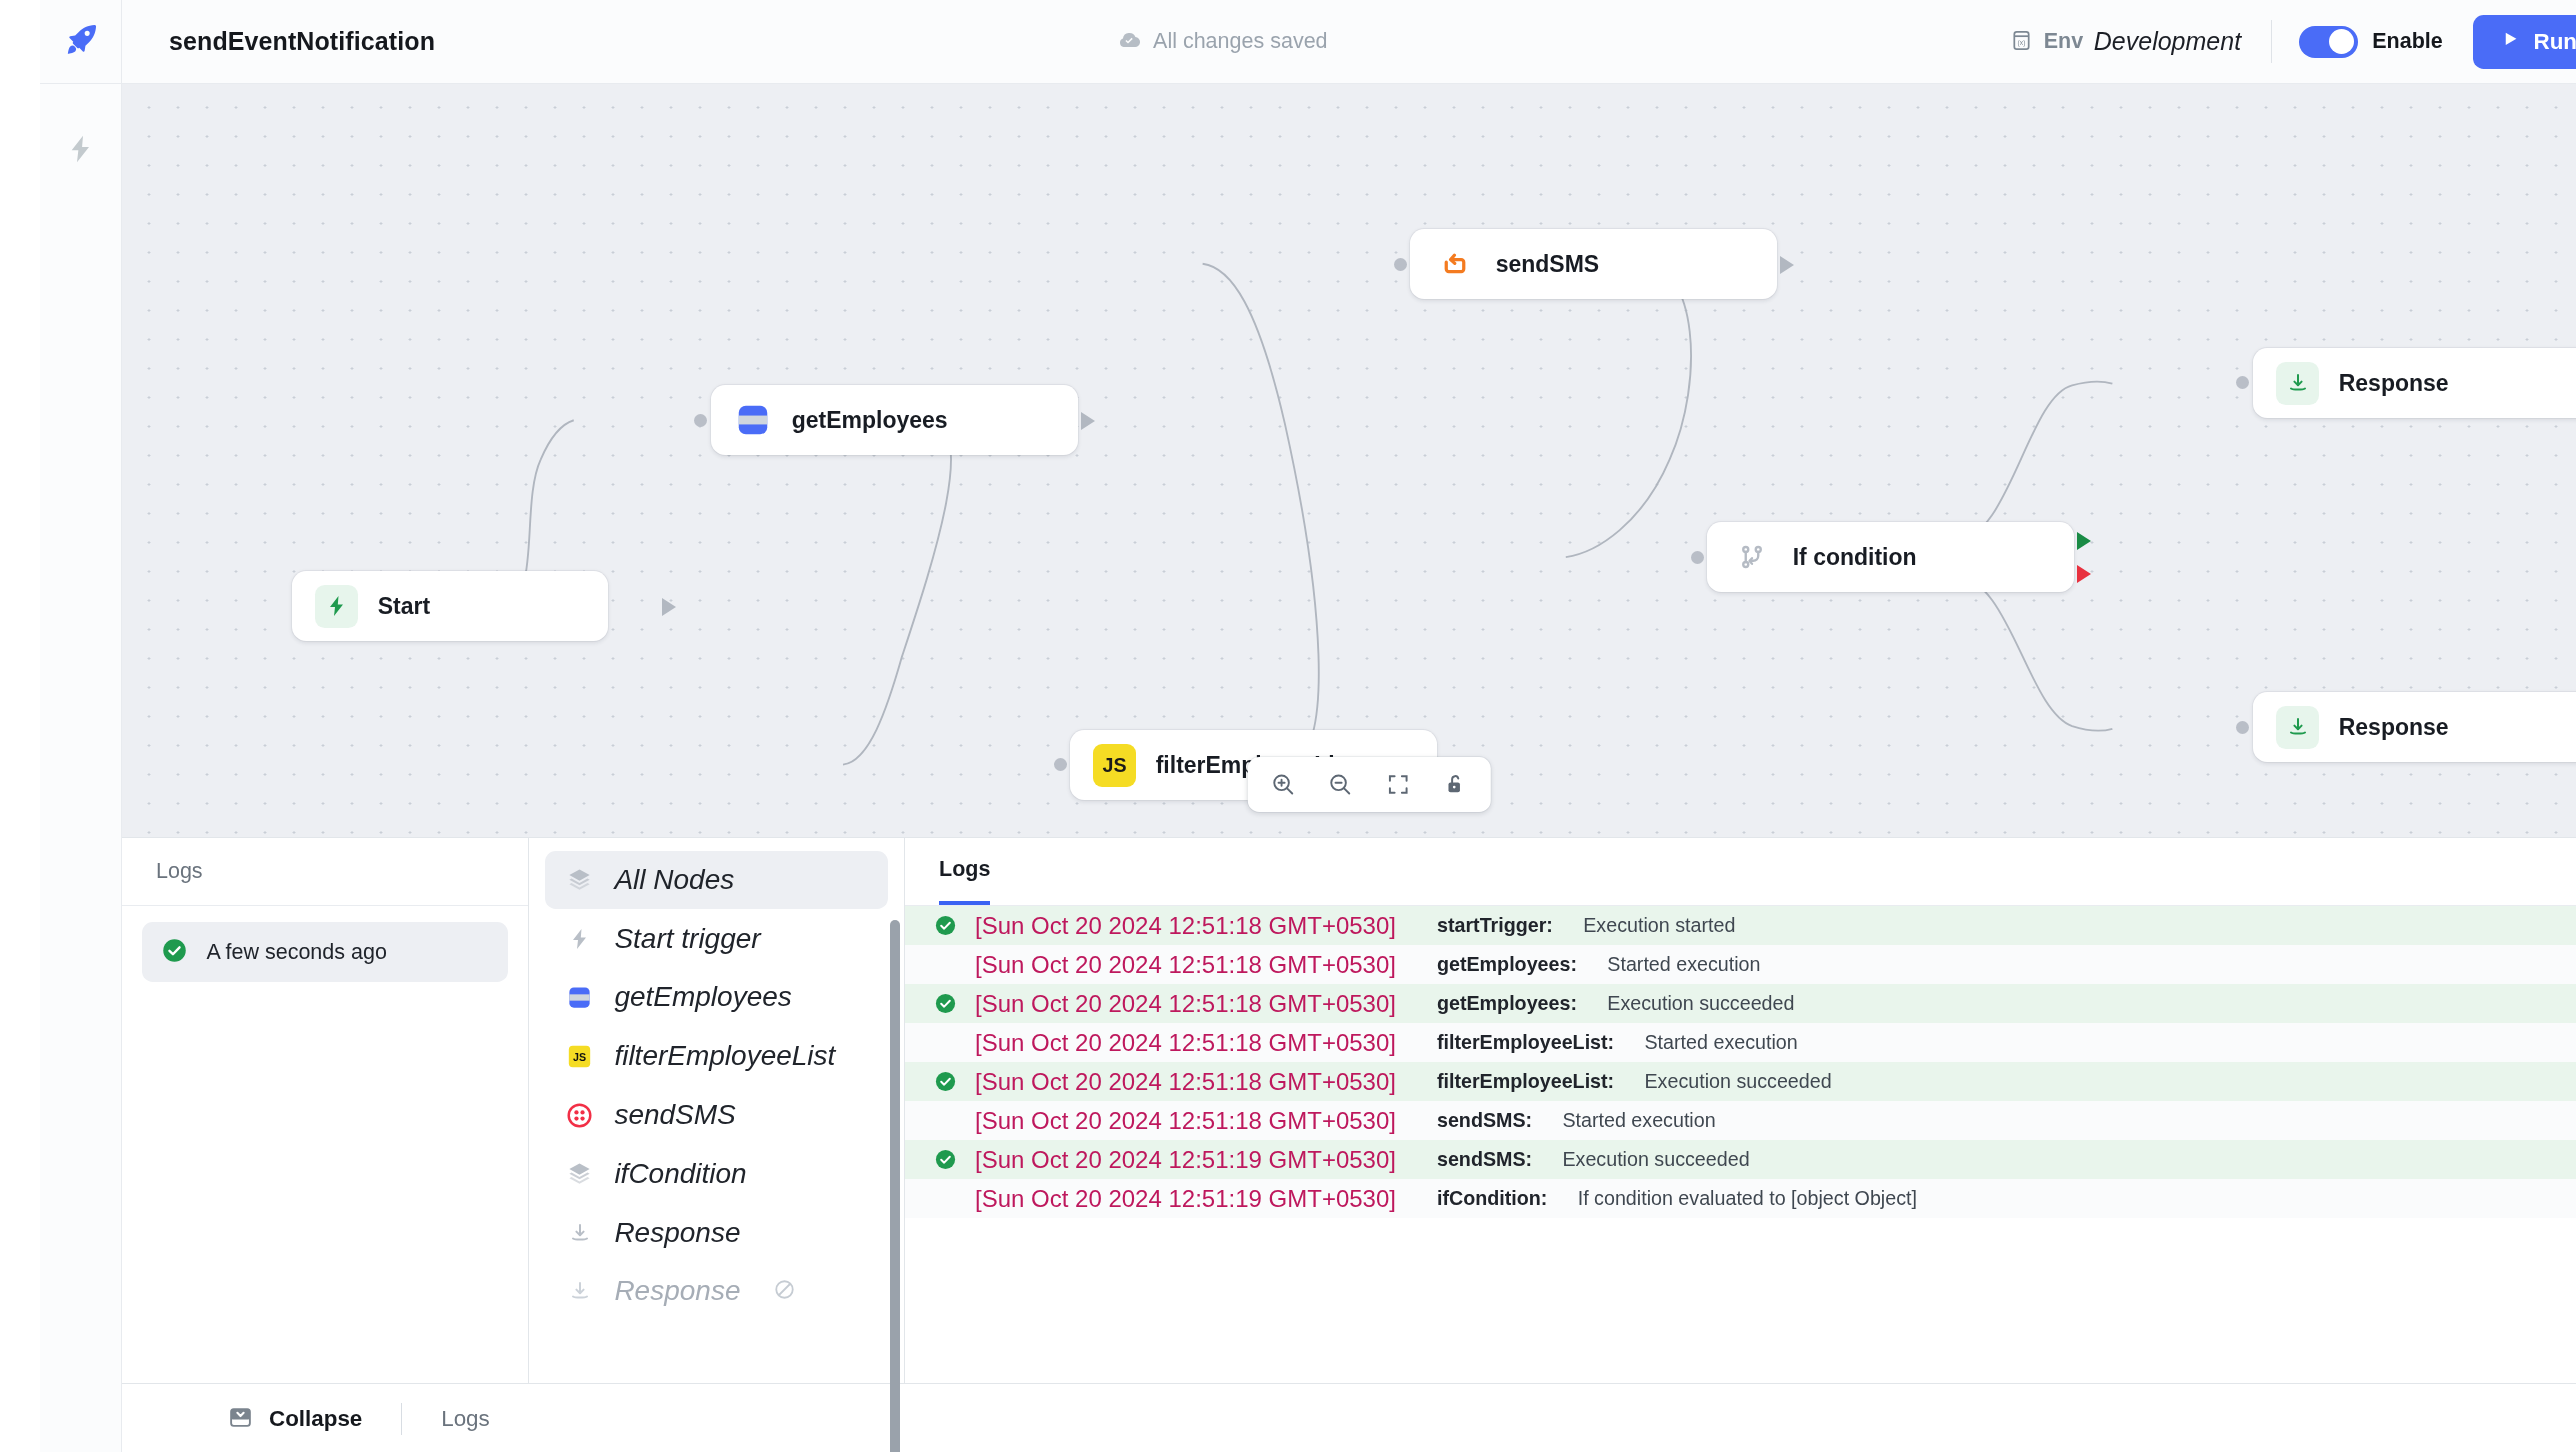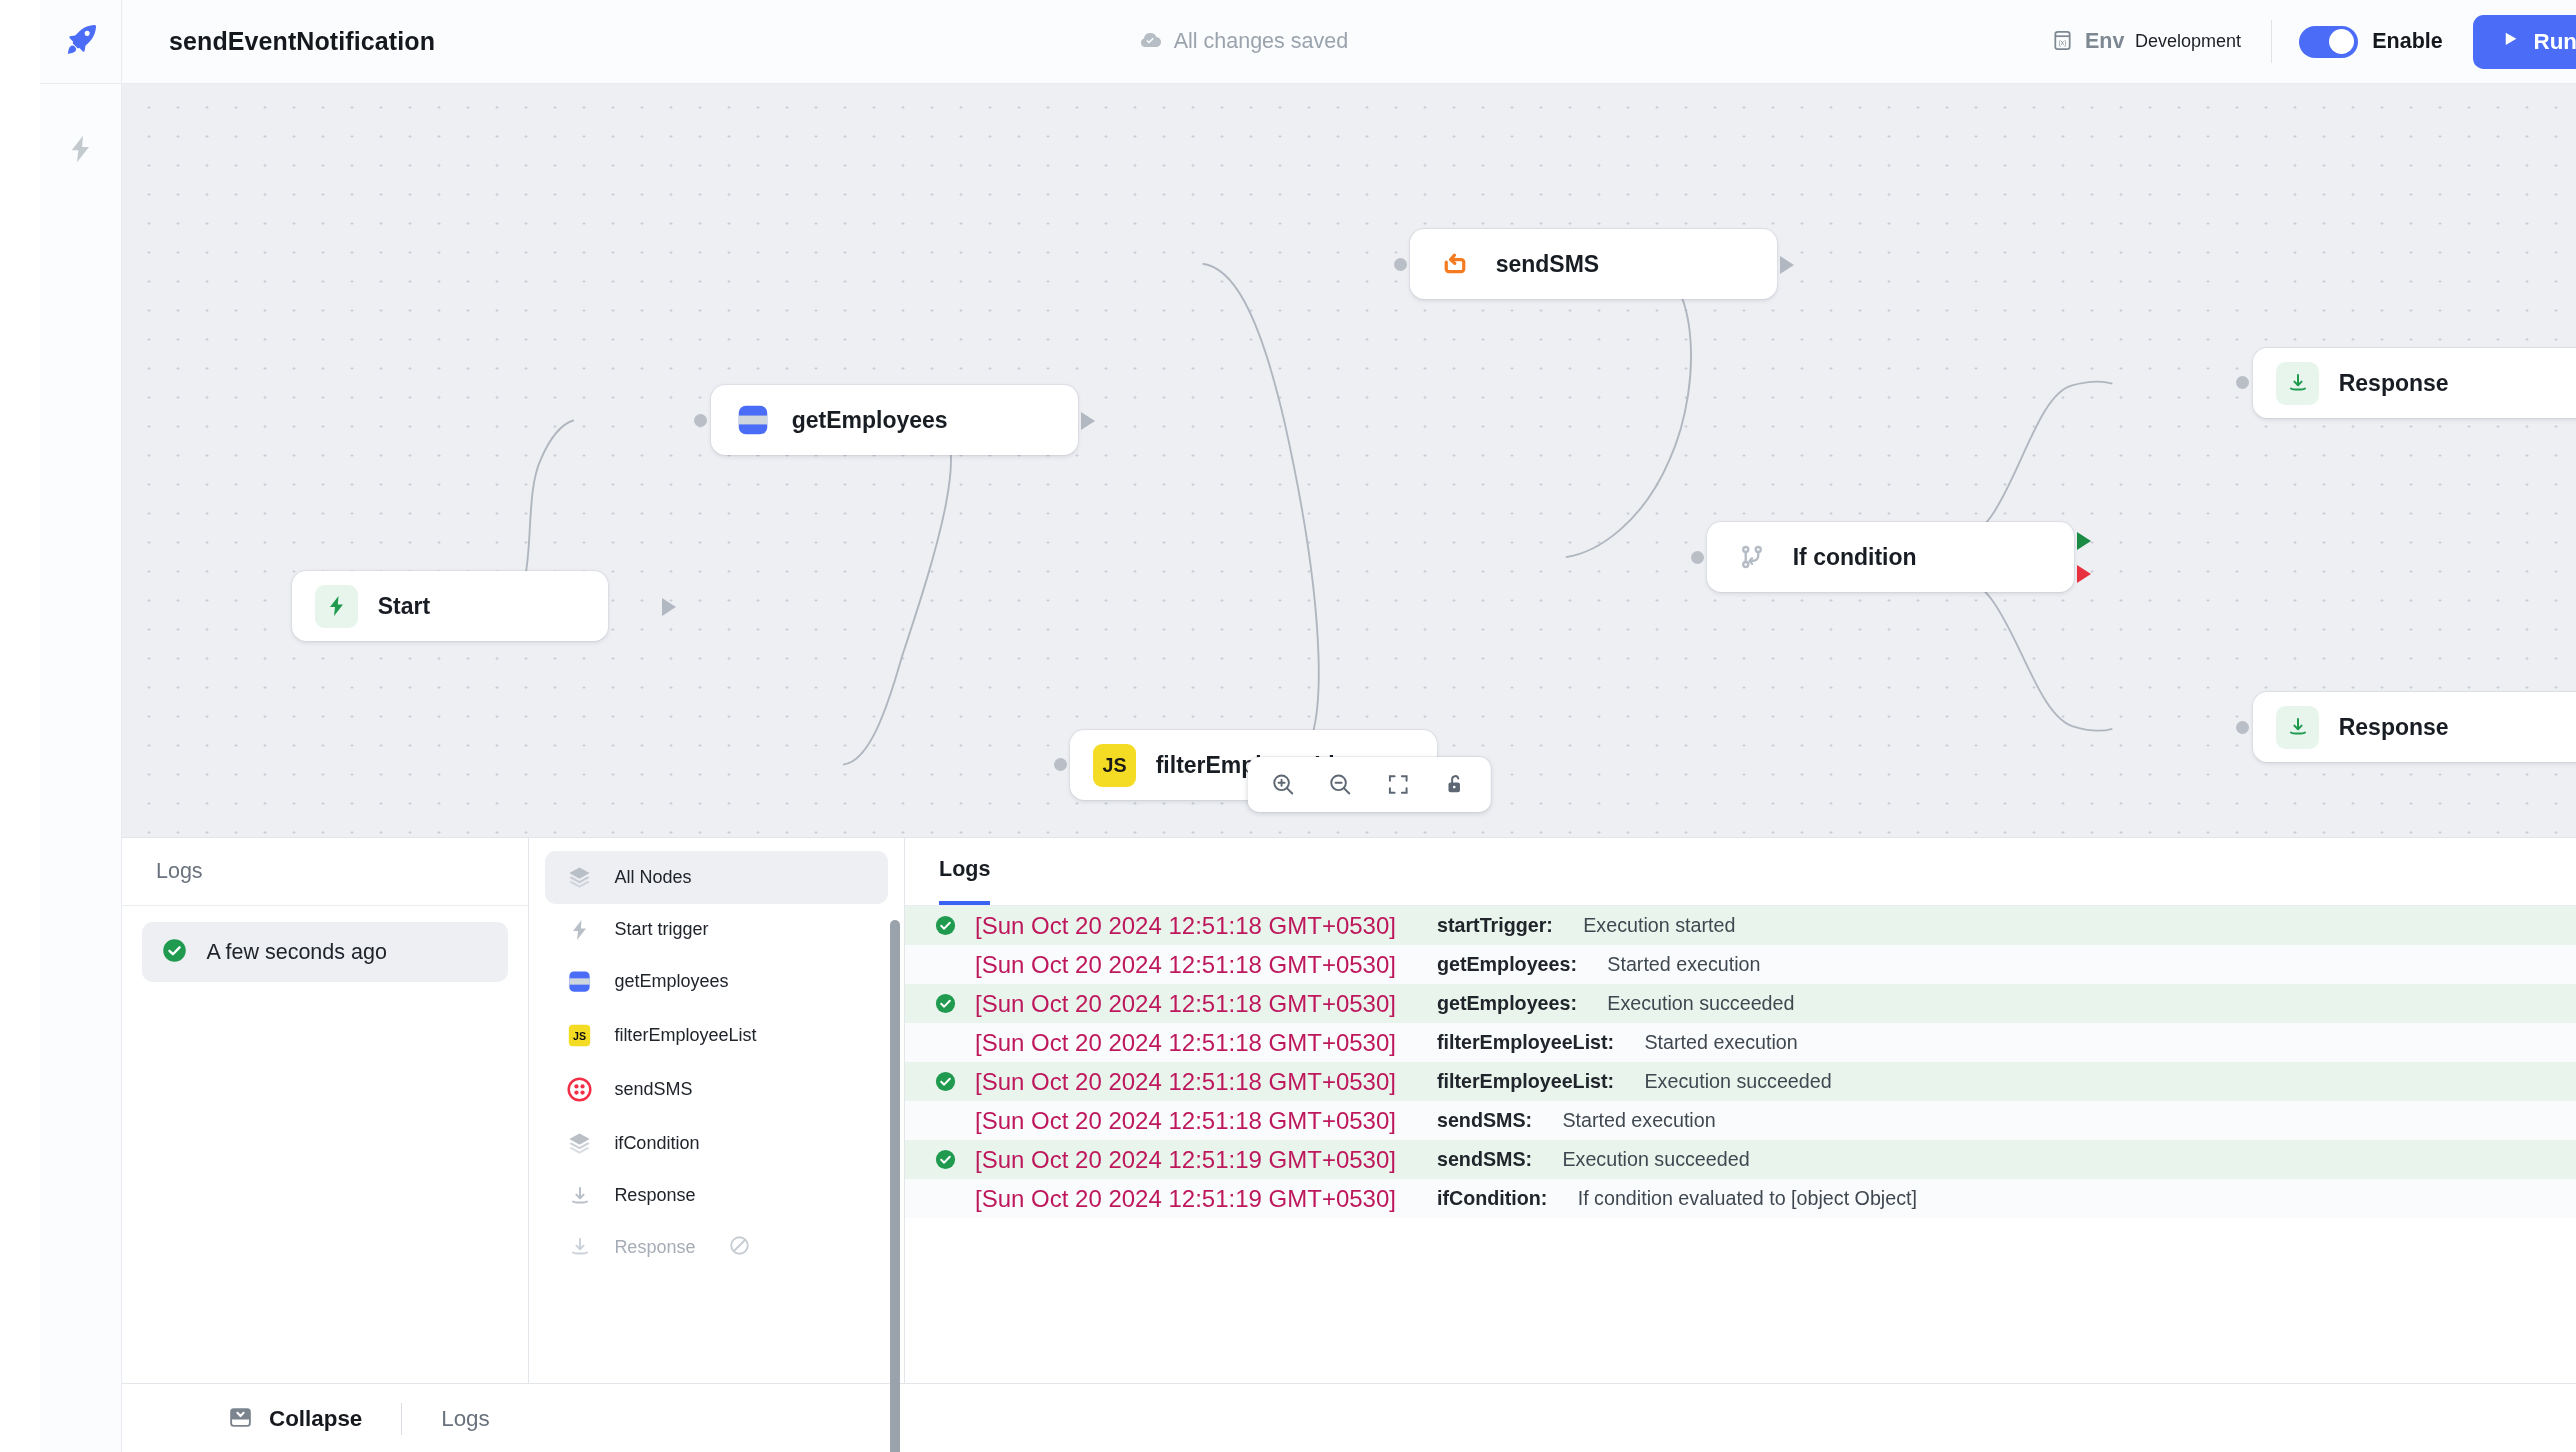--- a/index.html
+++ b/index.html
@@ -21,21 +21,21 @@
   }
   .title-cell { display: flex; align-items: center; padding-left: 47px; flex: 0 0 auto; }
   .wf-title { font-size: 25px; font-weight: 700; color: #15181d; letter-spacing: 0.1px; }
 
   .saved-cell { flex: 1 1 auto; display: flex; align-items: center; justify-content: center; gap: 11.6px; }
   .saved-text { font-size: 21.5px; color: #9aa3ad; font-weight: 400; }
 
   .right-cell { display: flex; align-items: center; gap: 0; padding-right: 12px; }
   .env-group { display: flex; align-items: center; gap: 10.7px; padding-right: 30px; }
   .env-label { font-size: 21.5px; color: #7d8893; font-weight: 600; }
-  .env-value { font-size: 18px; color: #1c1f26; font-weight: 500; }
+  .env-value { font-size: 25px; color: #1c1f26; font-weight: 500; font-style: italic; }
   .vsep { width: 0.9px; height: 43px; background: #dfe3e8; margin: 0 27px 0 0; }
   .toggle-group { display: flex; align-items: center; gap: 14.3px; padding-right: 30px; }
   .toggle {
     width: 59px; height: 32px; border-radius: 16px; background: #4a6cf7; position: relative;
   }
   .toggle .knob {
     position: absolute; top: 3.6px; left: 30px; width: 25px; height: 25px;
     border-radius: 50%; background: #fff;
   }
   .toggle-label { font-size: 21.5px; color: #15181d; font-weight: 700; }
@@ -100,21 +100,21 @@
   .tab { display: flex; align-items: center; font-size: 21.5px; color: #2b3038; font-weight: 600; border-bottom: 4.5px solid transparent; cursor: pointer; }
   .tab.active { border-bottom-color: #3b63f3; color: #181c23; }
 
   .run-list { padding: 16px 19.7px; }
   .run-item { display: flex; align-items: center; gap: 18px; background: #edeff3; border-radius: 10.7px; padding: 15px 19.7px; cursor: pointer; }
   .run-item-txt { font-size: 21.5px; color: #20242b; }
 
   .nodes-list { padding: 12.5px 16px 0 16px; overflow: hidden; flex: 1 1 auto; }
   .node-row { display: flex; align-items: center; gap: 19.7px; padding: 13.4px 19.7px; border-radius: 10.7px; cursor: pointer; }
   .node-row.sel { background: #edeff3; }
-  .node-row-txt { font-size: 18px; color: #20242b; white-space: nowrap; }
+  .node-row-txt { font-size: 28px; color: #20242b; white-space: nowrap; font-style: italic; }
   .node-row.dim .node-row-txt { color: #a6adb6; }
   .nrow-ico { width: 30px; flex: 0 0 30px; display: flex; align-items: center; justify-content: center; }
 
   .nodes-scroll { position: absolute; right: 4.5px; top: 82px; width: 9.8px; height: 626px; }
   .nodes-scroll .track { position: absolute; inset: 0; background: #f1f3f6; border-radius: 5.4px; }
   .nodes-scroll .thumb { position: absolute; top: 0; left: 0; width: 9.8px; height: 572px; background: #9aa2ab; border-radius: 5.4px; }
 
   .log-rows { flex: 1 1 auto; overflow: hidden; }
   .log-row { display: flex; align-items: center; height: 39px; padding-left: 27px; gap: 16px; }
   .log-row.ok { background: #e9f5ec; }

